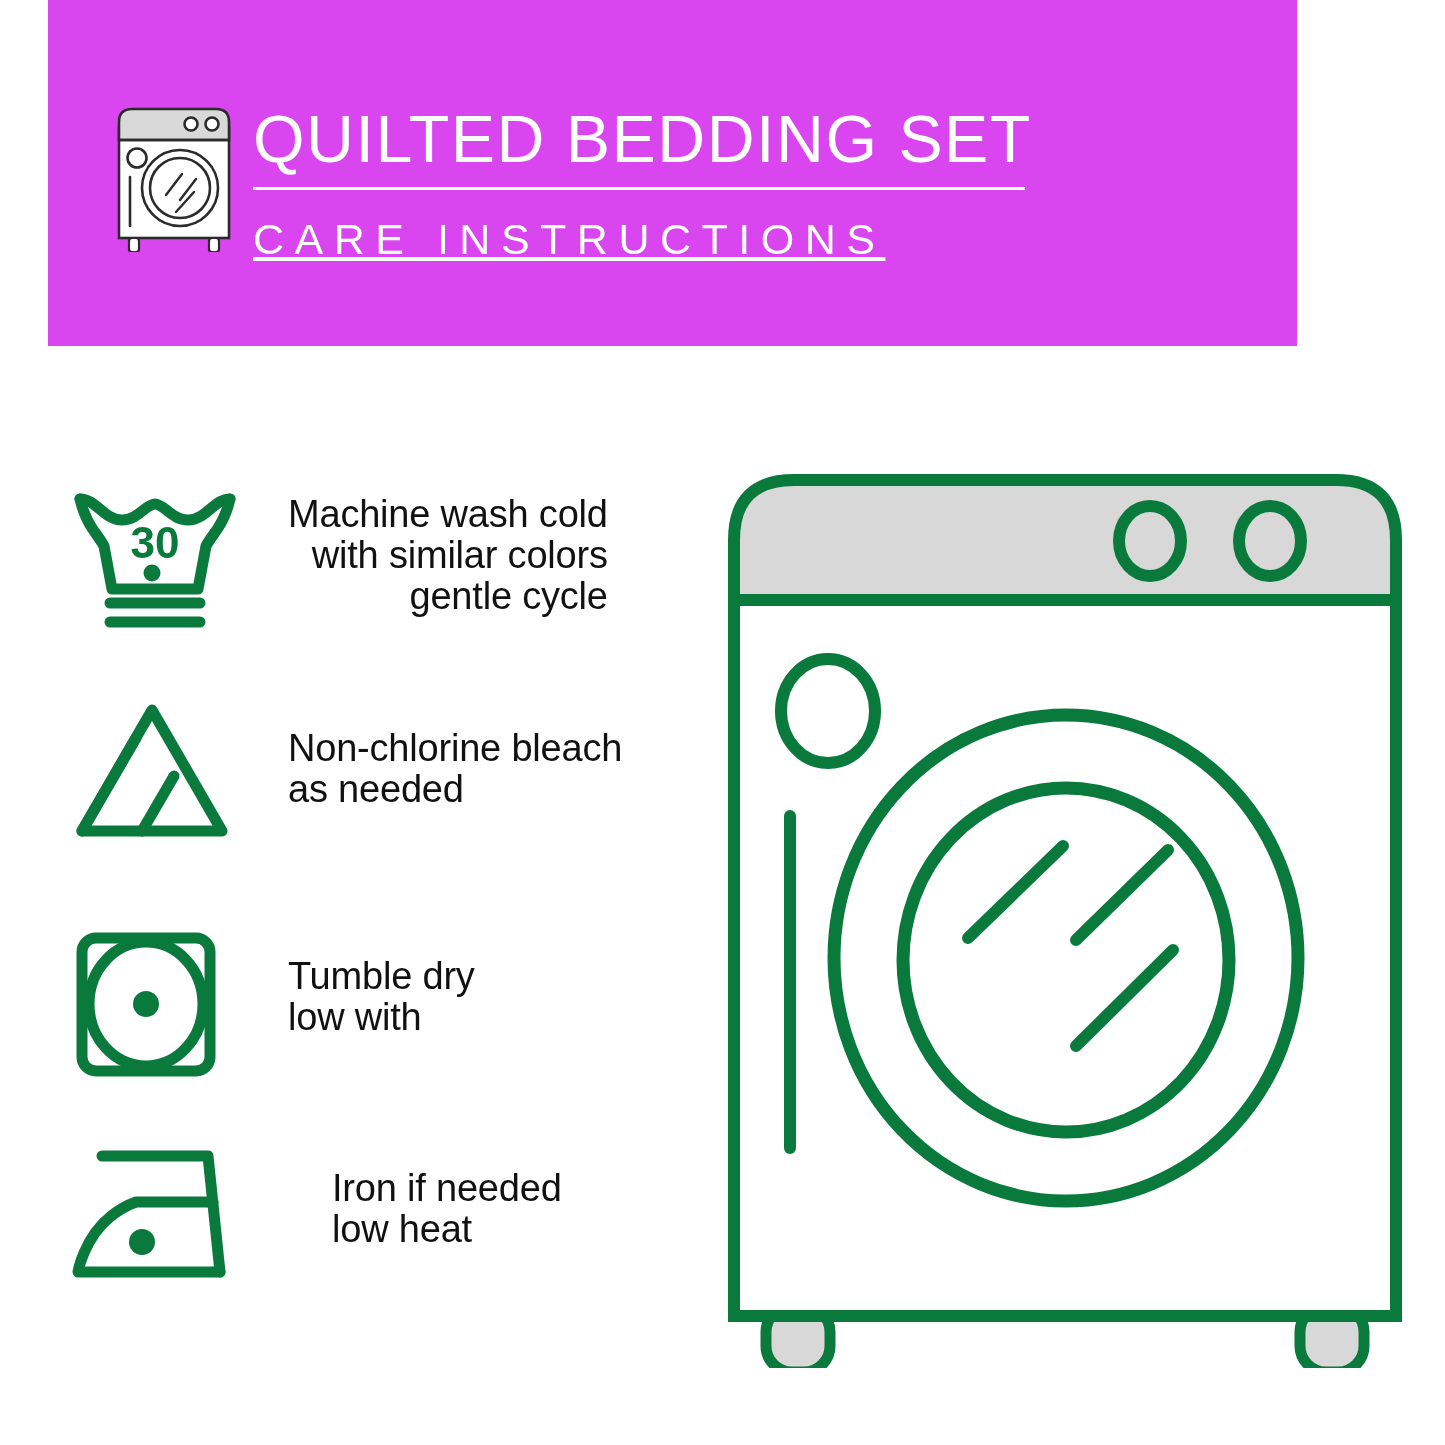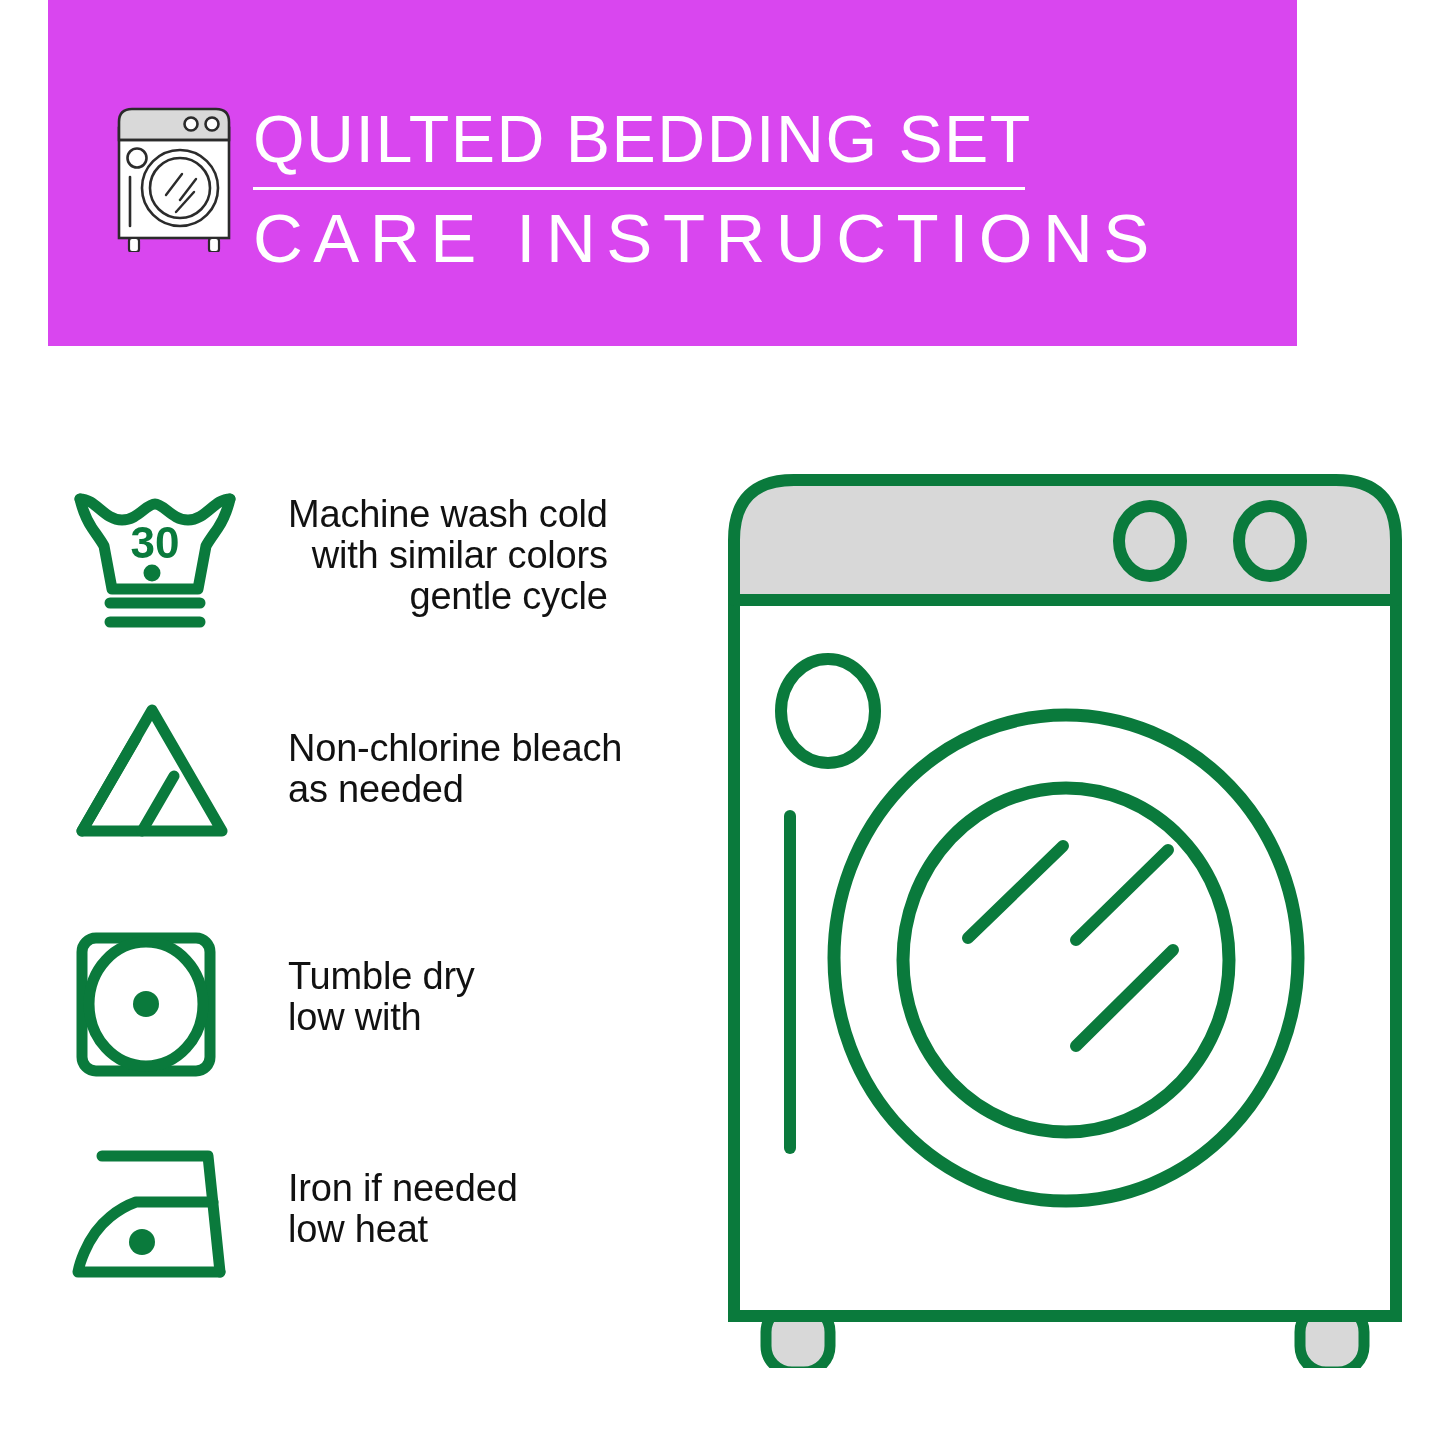--- a/index.html
+++ b/index.html
@@ -54,26 +54,27 @@
   }
   #header-divider {
     margin-top: 9px;
     width: 772px;
     height: 3px;
     background: #ffffff;
   }
   #header-subtitle {
     margin-top: 14px;
     font-family: "Liberation Sans", sans-serif;
-    font-size: 69px;
+    font-size: 43px;
     line-height: 70px;
     font-weight: 400;
     color: #ffffff;
     letter-spacing: 10.5px;
     white-space: nowrap;
+    text-decoration: underline;
   }
 
   
   #care-list {
     position: absolute;
     left: 0;
     top: 346px;
     width: 700px;
     height: 1099px;
   }
@@ -207,21 +208,21 @@
         <svg width="175" height="150" viewBox="0 0 175 150" xmlns="http://www.w3.org/2000/svg">
           <g fill="none" stroke="#0A7A3C" stroke-width="11" stroke-linecap="round" stroke-linejoin="round">
 
             <path d="M32 14 L138 14 L150 130"></path>
 
             <path d="M150 130 L8 130 C8 130 14 96 40 75 C52 65 66 60 66 60 L143 60"></path>
           </g>
           <circle cx="72" cy="100" r="13" fill="#0A7A3C"></circle>
         </svg>
       </div>
-      <div class="care-row-text" style="top:26px;">Iron if needed
+      <div class="care-row-text" style="top:26px;margin-left:44px;">Iron if needed
 low heat</div>
     </div>
 
   </div>
 
   <div id="machine-illustration">
     <svg width="700" height="900" viewBox="0 0 700 900" xmlns="http://www.w3.org/2000/svg">
 
       <g>
         <rect x="48" y="838" width="64" height="66" rx="26" fill="#D8D8D8" stroke="#0A7A3C" stroke-width="11"></rect>

